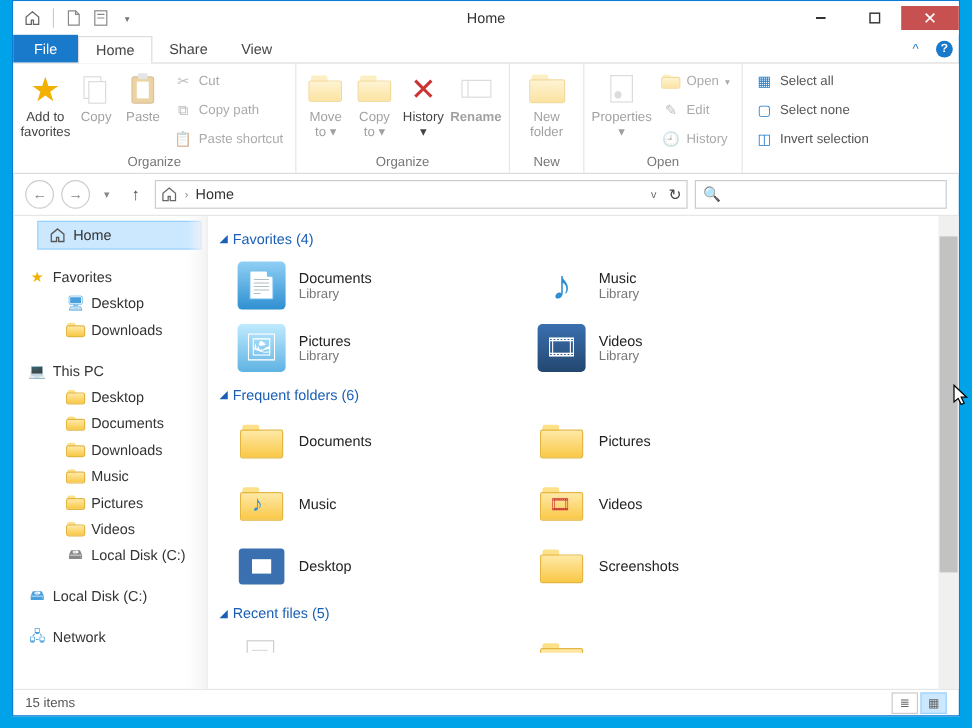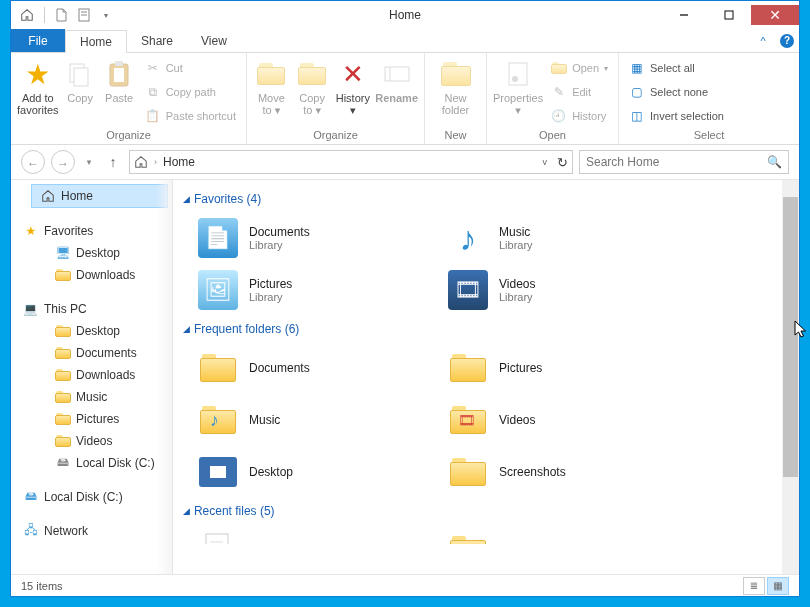--- a/index.html
+++ b/index.html
@@ -291,21 +291,20 @@
           <div class="smallbtn">
               <span class="sico" style="color:#1979ca;">▢</span>
               <span>Select none</span>
             </div>
           <div class="smallbtn">
               <span class="sico" style="color:#1979ca;">◫</span>
               <span>Invert selection</span>
             </div>
         </div>
       </div>
-      <div class="group-label">Select</div>
     </div>
   </div>
 
   <div class="navbar">
     <div class="navbtn">←</div>
     <div class="navbtn">→</div>
     <div class="navbtn sm">▾</div>
     <div class="uparr">↑</div>
     <div class="addrbox">
       <span class="home-ico">
@@ -313,21 +312,20 @@
             <path d="M8 2l6 5v7H9v-4H7v4H2V7z" fill="none" stroke="#666" stroke-width="1.2"></path>
           </svg>
         </span>
       <span style="font-size:9px;color:#888;">›</span>
       <span class="crumb">Home</span>
       <span class="sp"></span>
       <span class="dd">v</span>
       <span class="refresh">↻</span>
     </div>
     <div class="searchbox">
-      <input placeholder="Search Home" style="">
       <span style="color:#666;">🔍</span>
     </div>
   </div>
 
   <div class="body">
 
     <div class="navpane">
       <div class="navnode active" style="margin:0 4px 0 20px;padding-left:8px;">
         <span class="nico">
             <svg width="14" height="14" viewBox="0 0 16 16">

